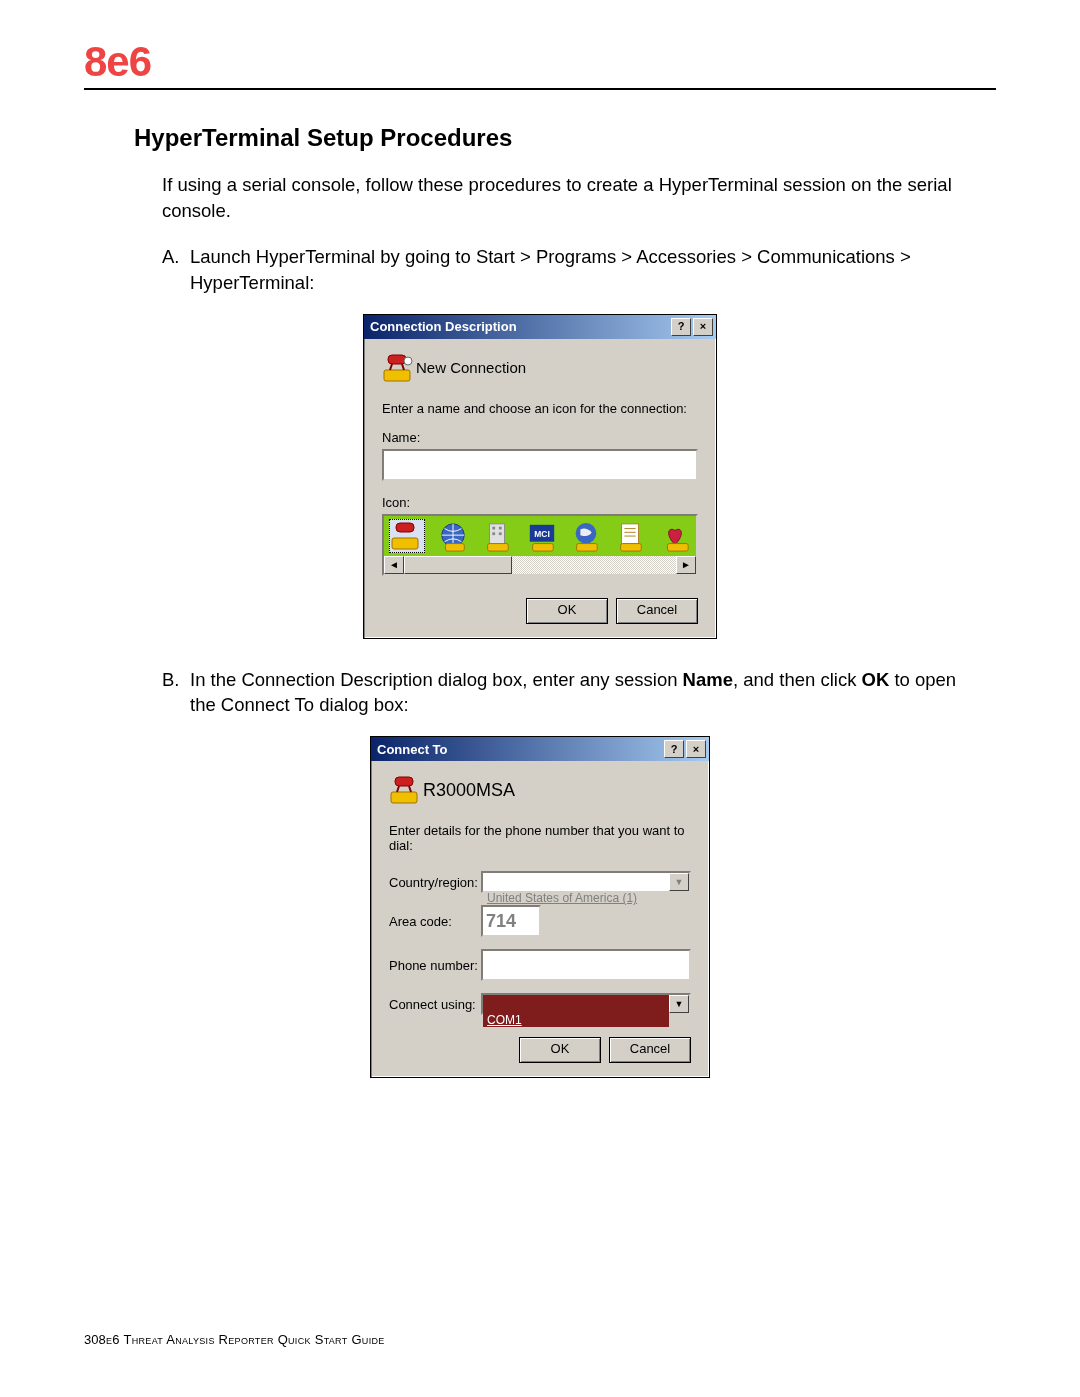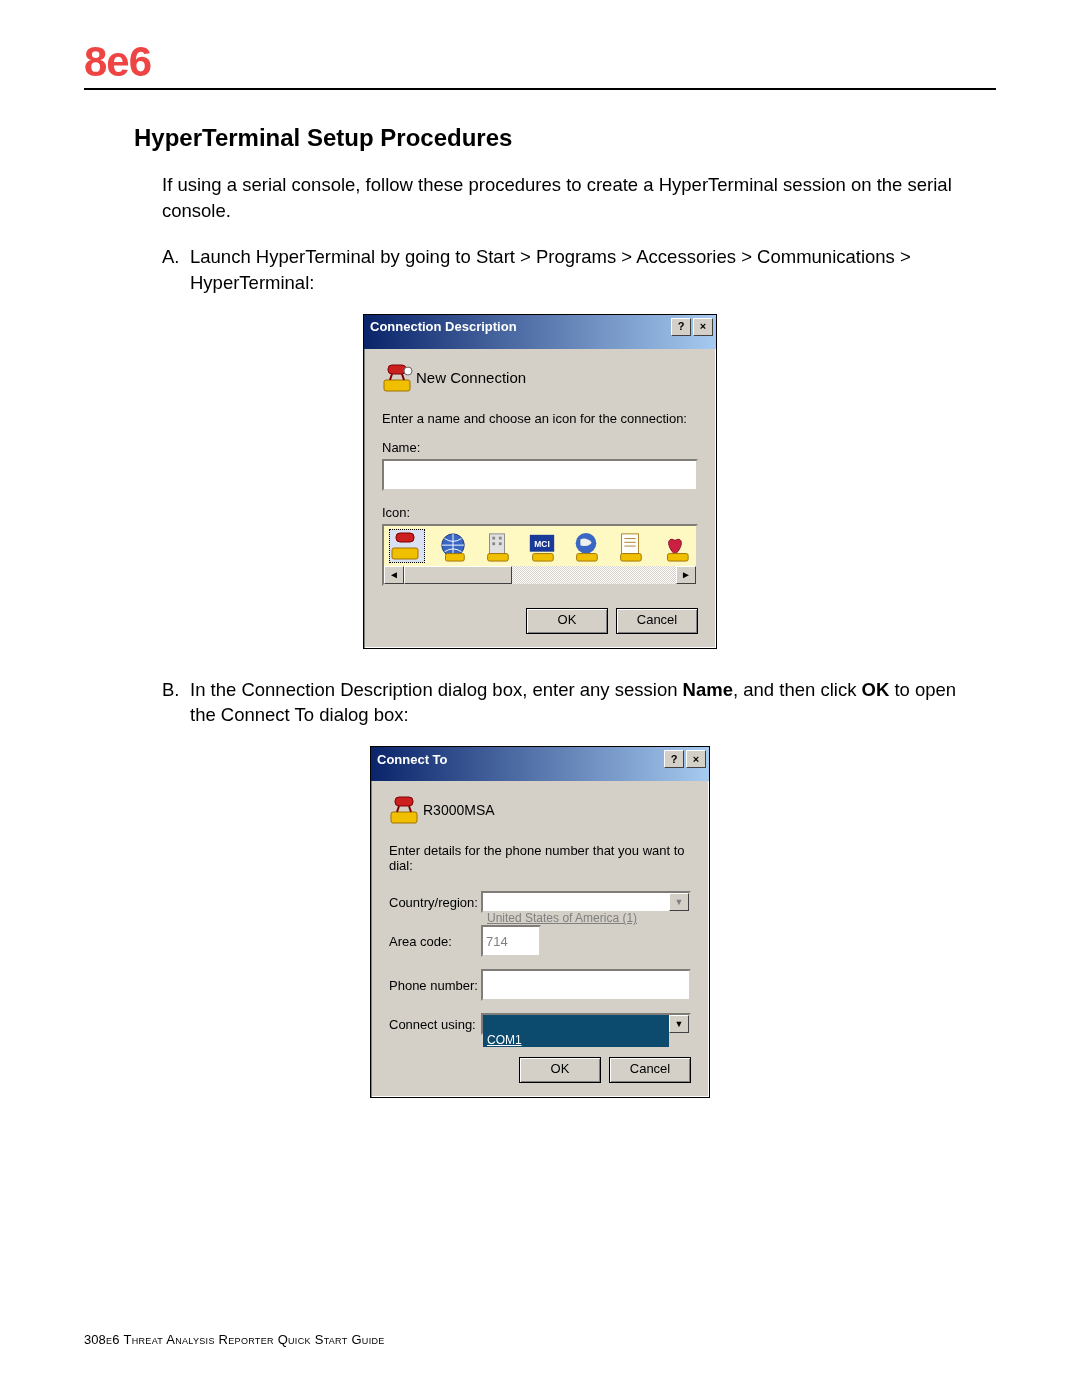--- a/index.html
+++ b/index.html
@@ -70,21 +70,21 @@
     border: 1px solid #000;
     box-shadow: 1px 1px 0 #808080 inset, -1px -1px 0 #fff inset;
     font-family: Tahoma, Arial, sans-serif;
     font-size: 13px;
     color: #000;
   }
   .titlebar {
     background: linear-gradient(to right, #0a246a, #a6caf0);
     color: #fff;
     font-weight: bold;
-    padding: 3px 3px 13px 6px;
+    padding: 3px 3px 3px 6px;
     display: flex;
     align-items: center;
     justify-content: space-between;
     font-size: 13px;
   }
   .titlebar-buttons {
     display: flex;
     gap: 2px;
   }
   .tb-btn {
@@ -120,32 +120,33 @@
   }
   .phone-icon svg { width: 100%; height: 100%; }
   .label-sm {
     margin-bottom: 4px;
   }
   .win-input {
     width: 100%;
     border: 2px inset #d4d0c8;
     background: #fff;
     height: 20px;
-    font-size: 13px;
+    font-size: 18px;
     padding: 14px 3px;
     box-sizing: border-box;
     font-family: Tahoma, Arial, sans-serif;
+    font-weight: bold;
   }
   .win-input.disabled {
     background: #fff;
     color: #808080;
   }
   .icon-list-wrap {
     border: 2px inset #d4d0c8;
-    background: #fef9c3;
+    background: #84cc16;
     box-sizing: border-box;
   }
   .icon-strip {
     display: flex;
     gap: 12px;
     padding: 3px 5px;
     align-items: flex-end;
     overflow: hidden;
   }
   .icon-strip .ic {
@@ -219,21 +220,21 @@
     position: relative;
   }
   .select-wrap {
     display: flex;
     border: 2px inset #d4d0c8;
     background: #fff;
     height: 22px;
     box-sizing: border-box;
   }
   .select-wrap.hl .select-text {
-    background: #0c4a6e;
+    background: #7f1d1d;
     color: #fff;
   }
   .select-text {
     flex: 1;
     padding: 16px 4px;
     font-size: 12px;
     line-height: 18px;
     text-decoration: underline;
   }
   .select-text.gray { color: #808080; }
@@ -393,21 +394,21 @@
       <div class="dlg-body">
         <div class="icon-row">
           <div class="phone-icon">
             <svg viewBox="0 0 34 30">
                 <rect x="2" y="17" width="26" height="11" rx="2" fill="#f0c000" stroke="#a07000"></rect>
                 <rect x="6" y="2" width="18" height="9" rx="4" fill="#cc2020" stroke="#800000"></rect>
                 <line x1="10" y1="11" x2="8" y2="17" stroke="#800000" stroke-width="2"></line>
                 <line x1="20" y1="11" x2="22" y2="17" stroke="#800000" stroke-width="2"></line>
               </svg>
           </div>
-          <span style="font-size:14px;">R3000MSA</span>
+          <span style="font-size:18px;">R3000MSA</span>
         </div>
         <div style="margin-bottom:18px;">Enter details for the phone number that you want to dial:</div>
 
         <div class="field-row">
           <div class="flabel">Country/region:</div>
           <div class="fcontrol">
             <div class="select-wrap">
               <div class="select-text gray">United States of America (1)</div>
               <div class="select-arrow disabled">▼</div>
             </div>

